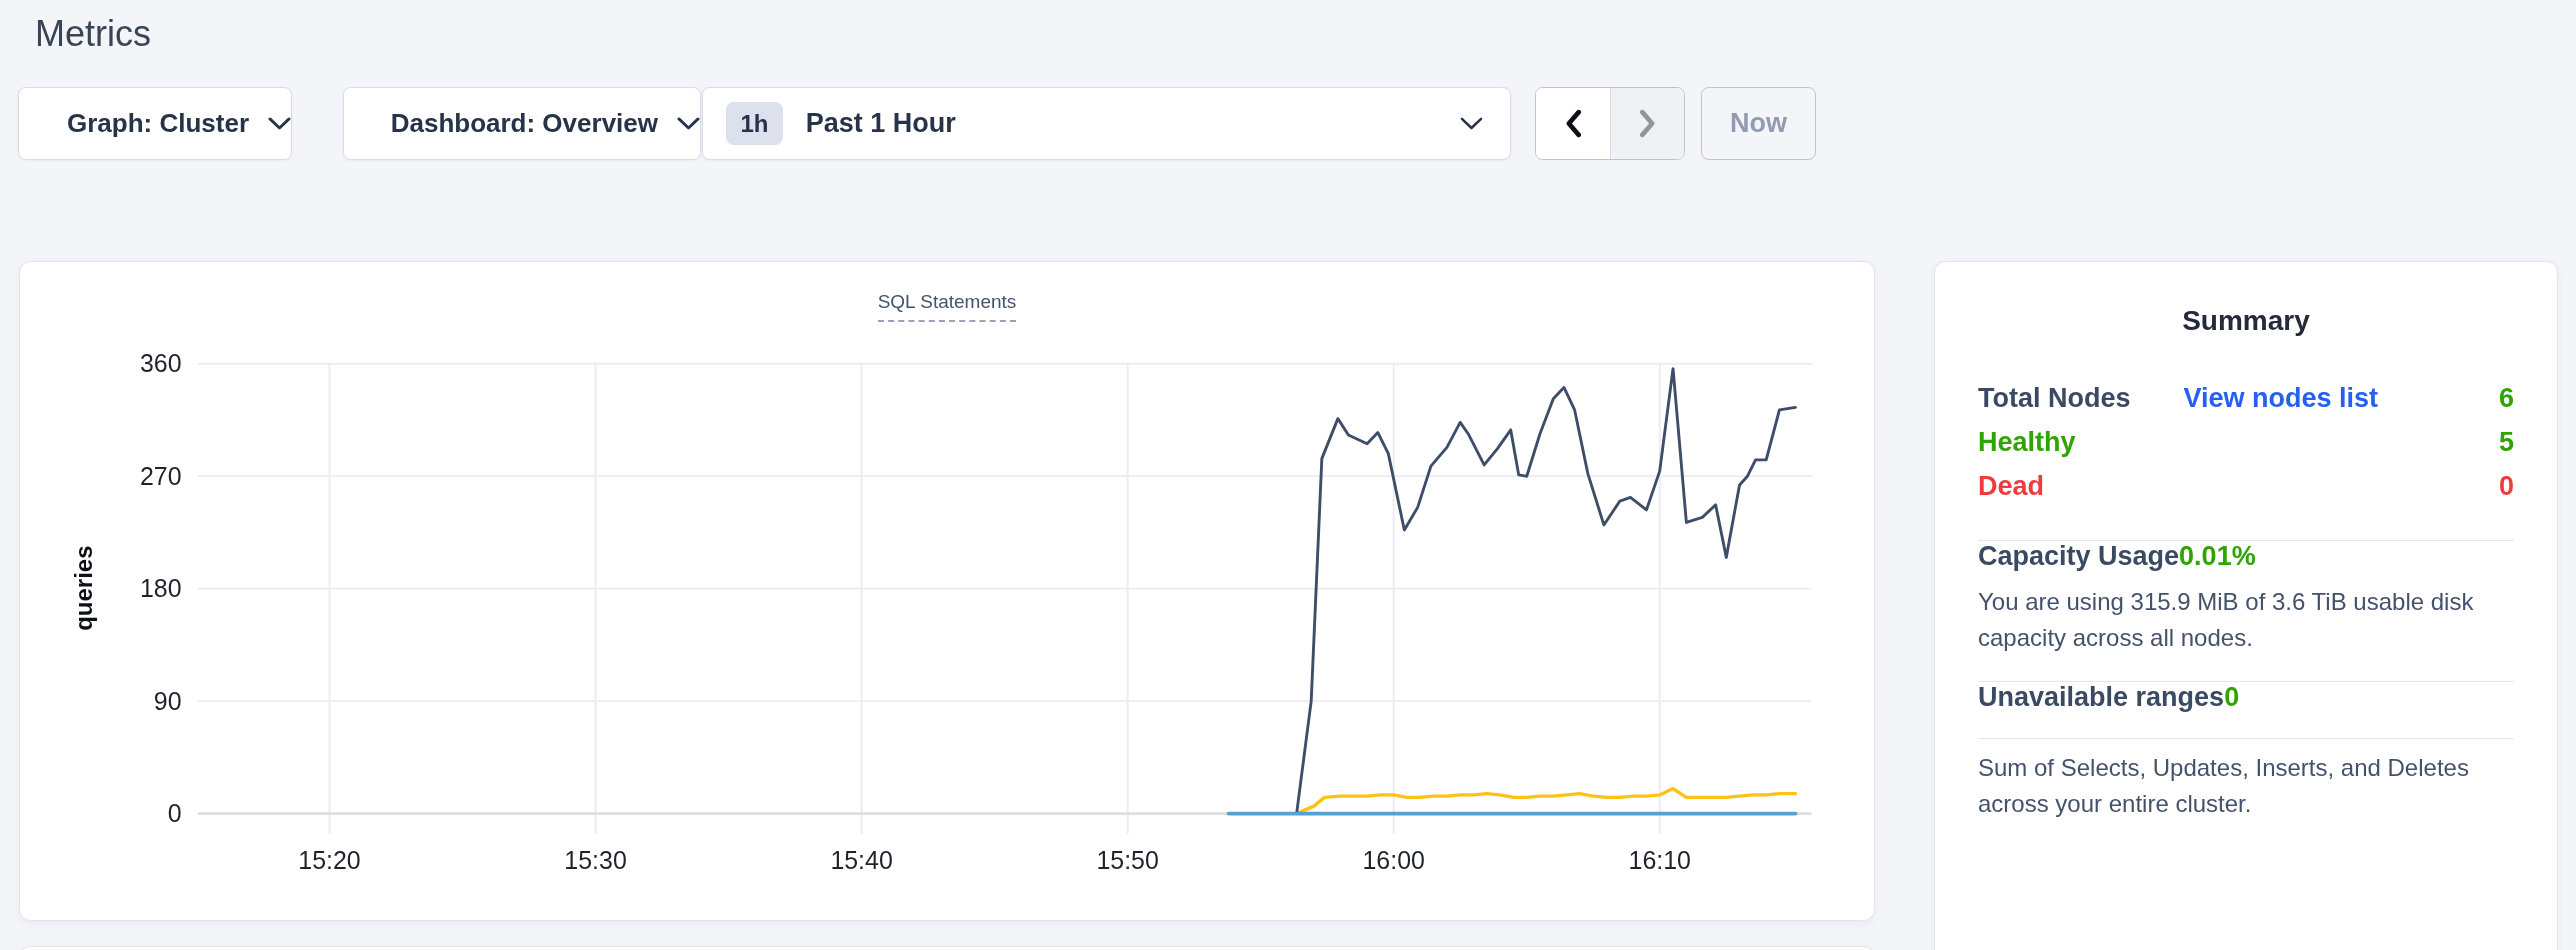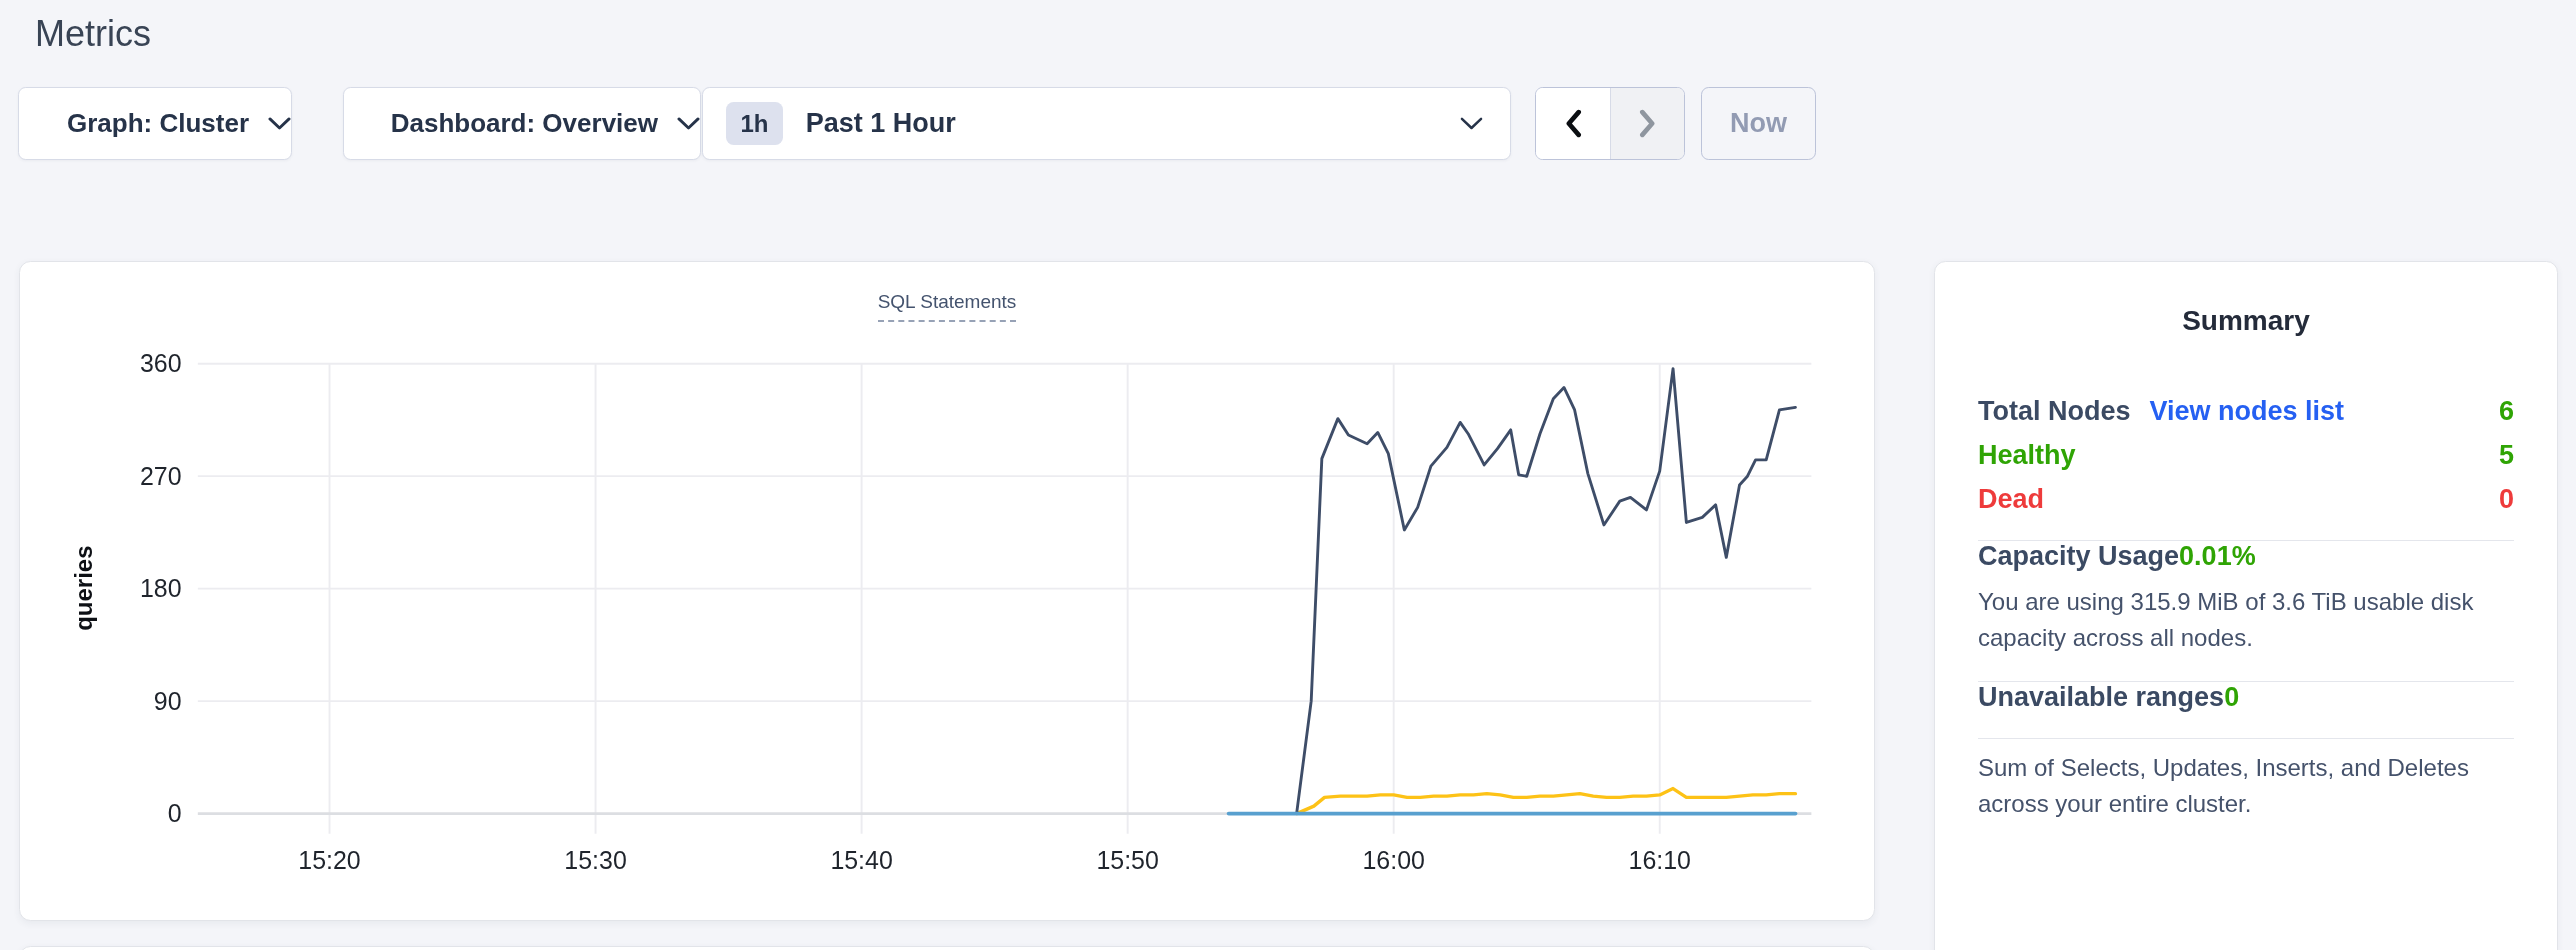--- a/index.html
+++ b/index.html
@@ -72,21 +72,21 @@
     display:inline-block; font-size:19px; font-weight:400; color:var(--chart-title);
     border-bottom:2.9px dashed var(--chart-title-underline); padding-bottom:6.7px; cursor:pointer;
   }
   .chart-svg { position:absolute; left:0; top:0; width:1856px; height:660px; }
   .ytick-label, .xtick-label { font-size:26px; fill:var(--axis-text); font-weight:500; }
   .axis-title { font-size:25px; font-weight:700; fill:#0d1015; }
 
   
   .summary-title { text-align:center; font-size:28px; font-weight:700; color:#242b3a; margin-top:8px; }
   .summary-rows { margin-top:46px; }
-  .srow { display:flex; align-items:flex-end; height:44px; font-size:27px; }
+  .srow { display:flex; align-items:flex-start; height:44px; font-size:27px;gap:34px; }
   .srow .spacer { flex:1; }
   .label-strong { font-weight:700; color:var(--summary-text); }
   .link { color:var(--link-blue); font-weight:600; margin-left:19px; cursor:pointer; }
   .val { font-weight:600; }
   .green { color:var(--status-green); }
   .orange { color:var(--status-orange); }
   .red { color:var(--status-red); }
   .divider { border:none; border-top:1px solid var(--divider); margin:25px 0 0 0; }
   .section { }
   .section-head { display:flex; align-items:center; font-size:27px; }

